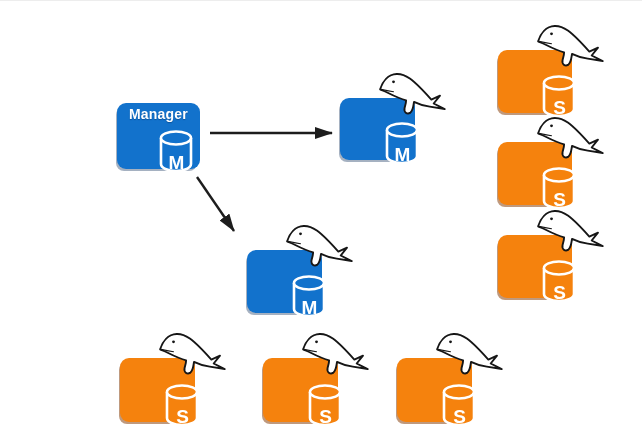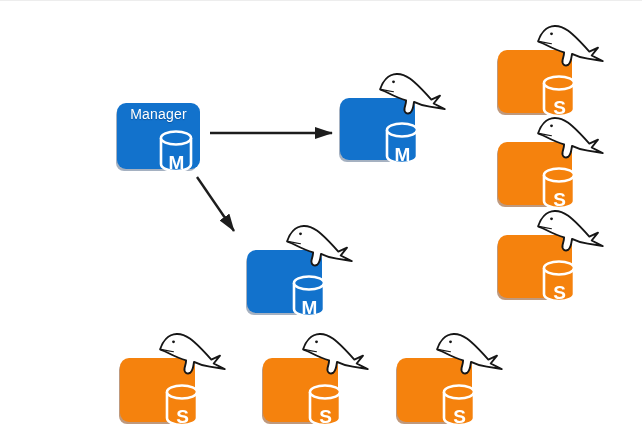--- a/index.html
+++ b/index.html
@@ -11,21 +11,21 @@
   .top-edge{position:absolute;top:0;left:0;right:0;height:1px;background:rgba(0,0,0,0.07);}
   .arrows{position:absolute;left:0;top:0;width:642px;height:447px;pointer-events:none;}
   .node{position:absolute;}
   .box{
     position:absolute;left:0;top:0;width:100%;height:100%;
     background:var(--c);border-radius:9px;
     box-shadow:-2px 3px 0 -1px var(--sh);
   }
   .box-label{
     position:absolute;top:3px;left:0;right:0;text-align:center;
-    font-size:14px;font-weight:400;color:#ffffff;letter-spacing:.2px;
+    font-size:14px;font-weight:700;color:#ffffff;letter-spacing:.2px;
     text-shadow:0 1px 1px rgba(0,30,70,.35);
   }
   .dolphin{
     position:absolute;left:37px;top:-26px;width:74px;height:52px;
     overflow:visible;z-index:2;
   }
   .dolphin-body{fill:#ffffff;stroke:#161616;stroke-width:2.4;stroke-linejoin:round;stroke-linecap:round;}
   .dolphin-mouth{fill:none;stroke:#161616;stroke-width:1.4;stroke-linecap:round;}
   .dolphin-eye{fill:#161616;}
   .cylinder{

